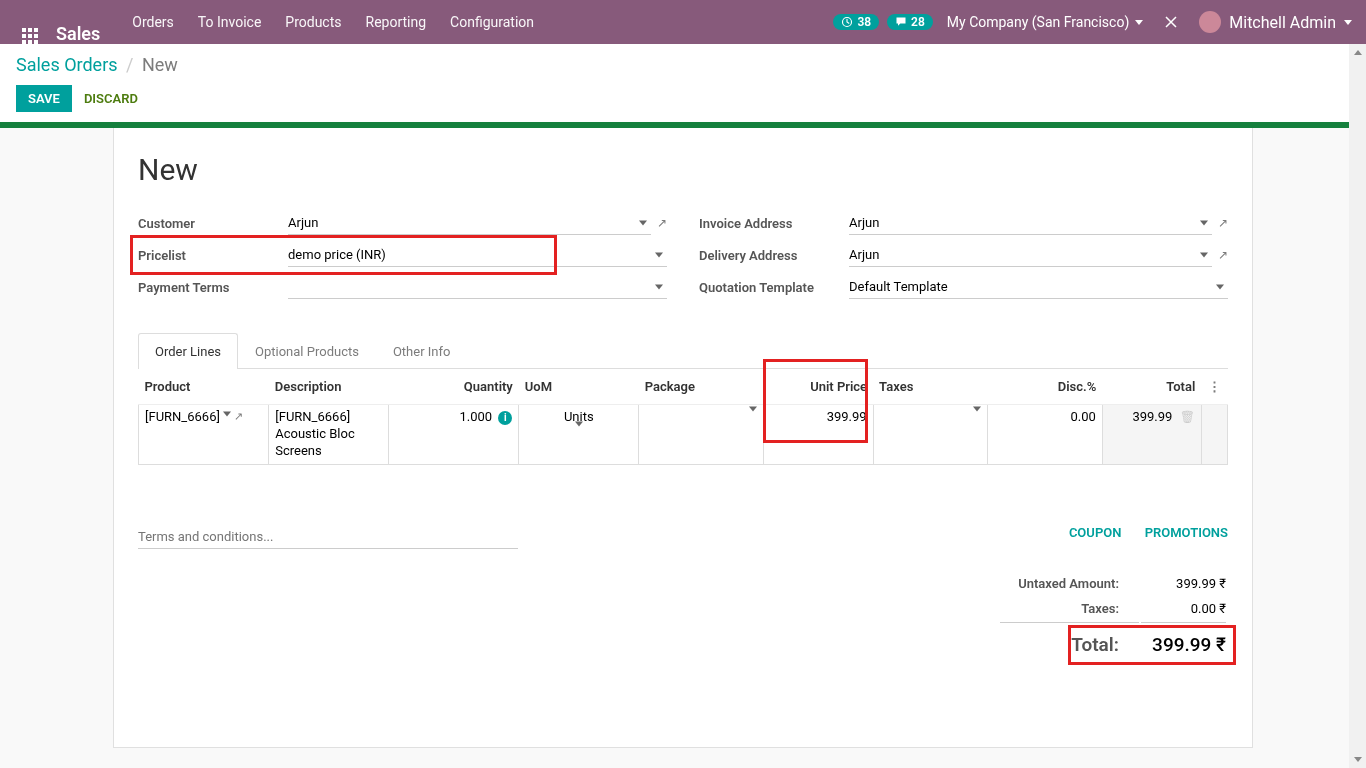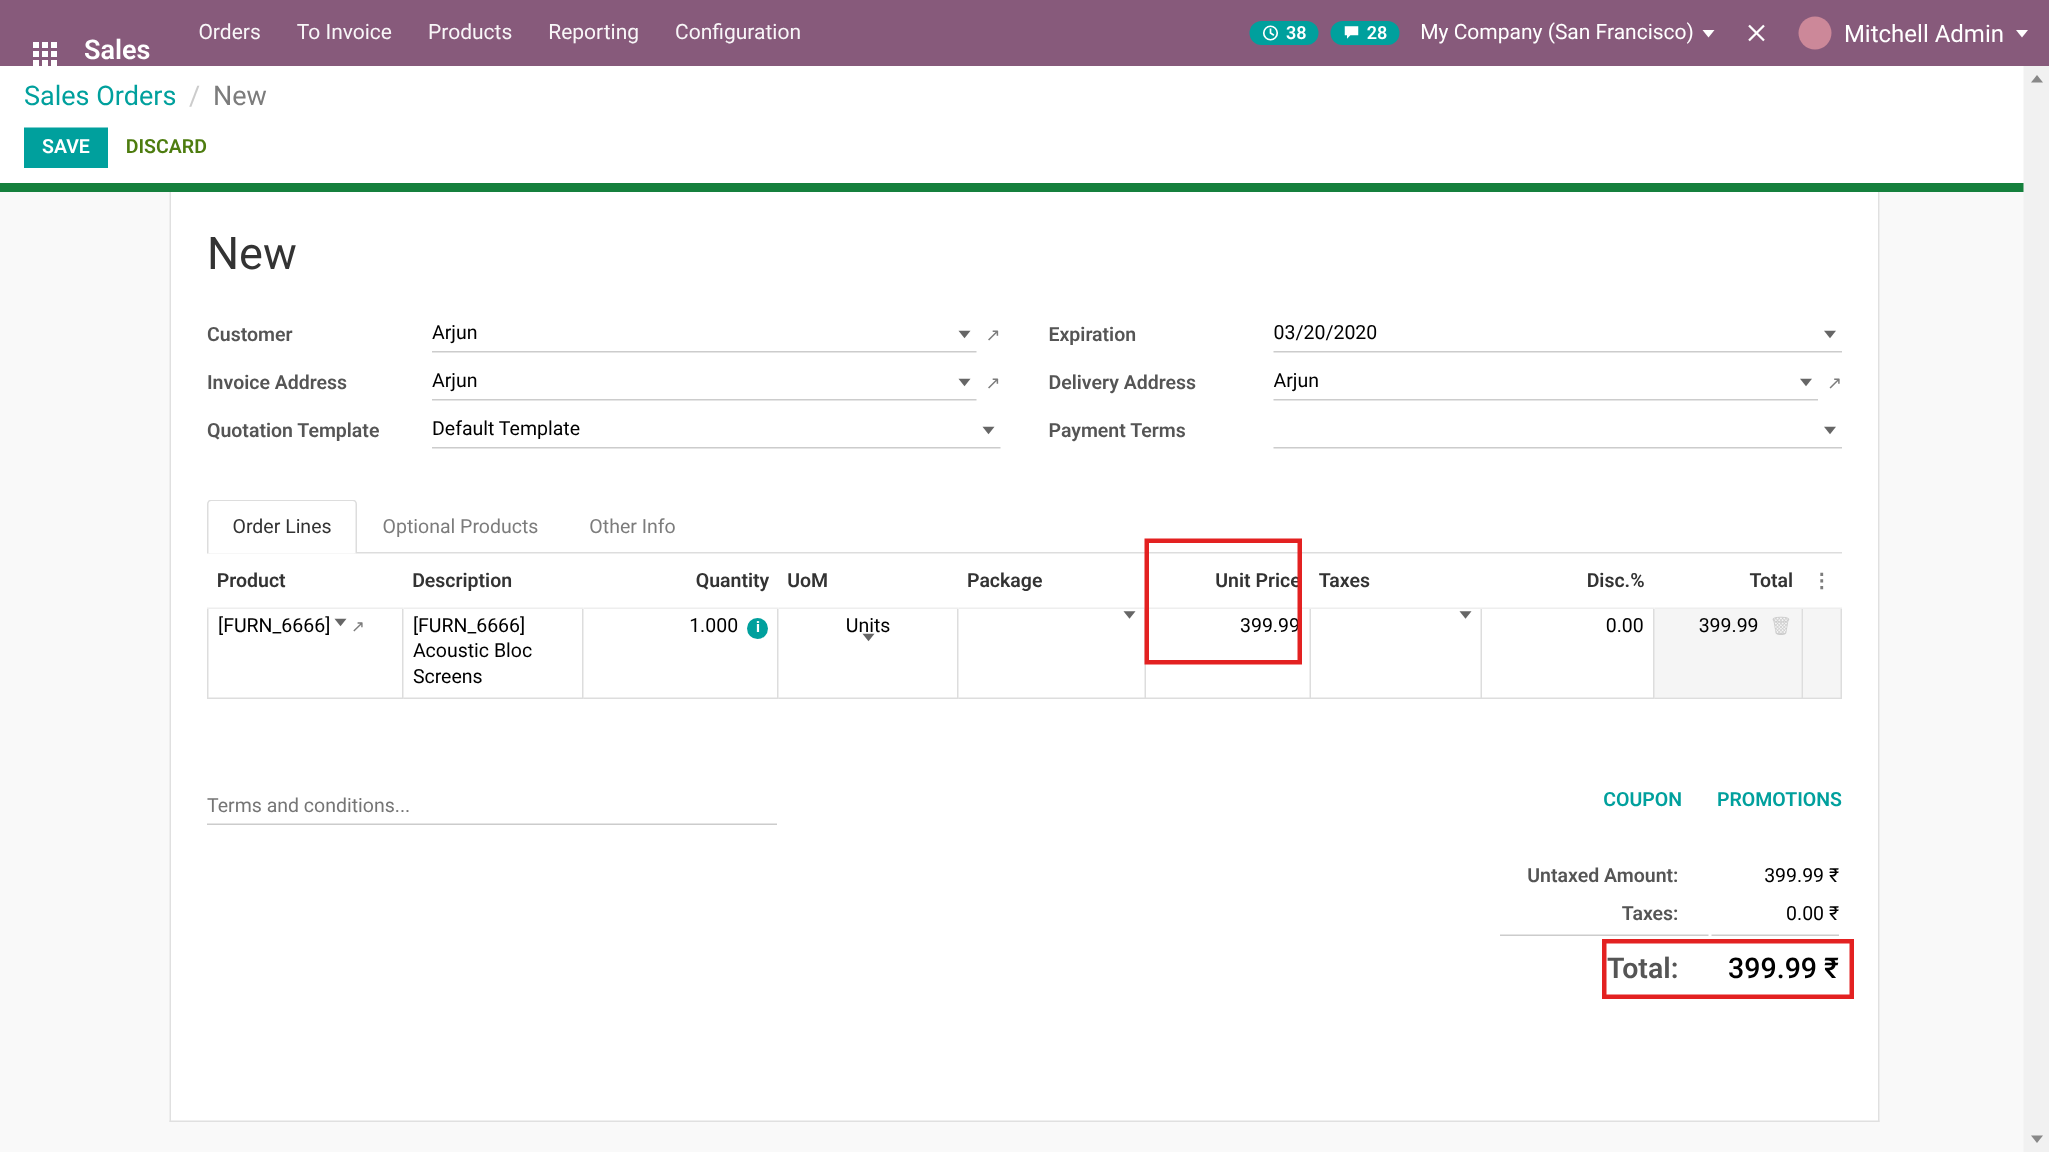--- a/index.html
+++ b/index.html
@@ -167,59 +167,60 @@
 
       <div class="form-row">
         <div class="form-label">Customer</div>
         <div class="form-field">
           <input class="form-input" value="Arjun" style="">
           <span class="field-dropdown-caret"></span>
         </div>
         <span class="ext-link">↗</span>
       </div>
 
-      <div class="form-row">
-        <div class="form-label">Expiration</div>
-        <div class="form-field">
-          <input class="form-input" value="03/20/2020" style="">
-          <span class="field-dropdown-caret"></span>
-        </div>
-      </div>
 
       <div class="form-row">
         <div class="form-label">Invoice Address</div>
         <div class="form-field">
           <input class="form-input" value="Arjun" style="">
           <span class="field-dropdown-caret"></span>
         </div>
         <span class="ext-link">↗</span>
       </div>
 
+      <div class="form-row" style="position:relative;">
+        <div class="form-label">Pricelist</div>
+        <div class="form-field">
+          <input class="form-input" value="demo price (INR)" style="">
+          <span class="field-dropdown-caret"></span>
+        </div>
+        <div class="highlight-box" style="left:-8px;top:-8px;right:110px;bottom:-8px;width:auto;"></div>
+      </div>
 
       <div class="form-row">
         <div class="form-label">Delivery Address</div>
         <div class="form-field">
           <input class="form-input" value="Arjun" style="">
           <span class="field-dropdown-caret"></span>
         </div>
         <span class="ext-link">↗</span>
       </div>
 
       <div class="form-row">
+        <div class="form-label">Payment Terms</div>
+        <div class="form-field">
+          <input class="form-input" value="" style="">
+          <span class="field-dropdown-caret"></span>
+        </div>
+      </div>
+
+      <div class="form-row">
         <div class="form-label">Quotation Template</div>
         <div class="form-field">
           <input class="form-input" value="Default Template" style="">
-          <span class="field-dropdown-caret"></span>
-        </div>
-      </div>
-
-      <div class="form-row">
-        <div class="form-label">Payment Terms</div>
-        <div class="form-field">
-          <input class="form-input" value="" style="">
           <span class="field-dropdown-caret"></span>
         </div>
       </div>
       <div></div>
     </div>
 
     <div class="tabs">
       <div class="tab active">Order Lines</div>
       <div class="tab">Optional Products</div>
       <div class="tab">Other Info</div>

